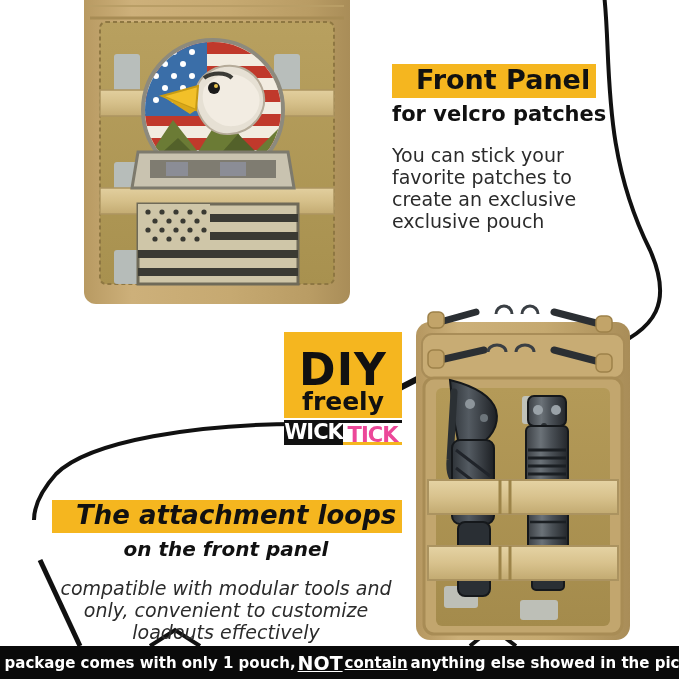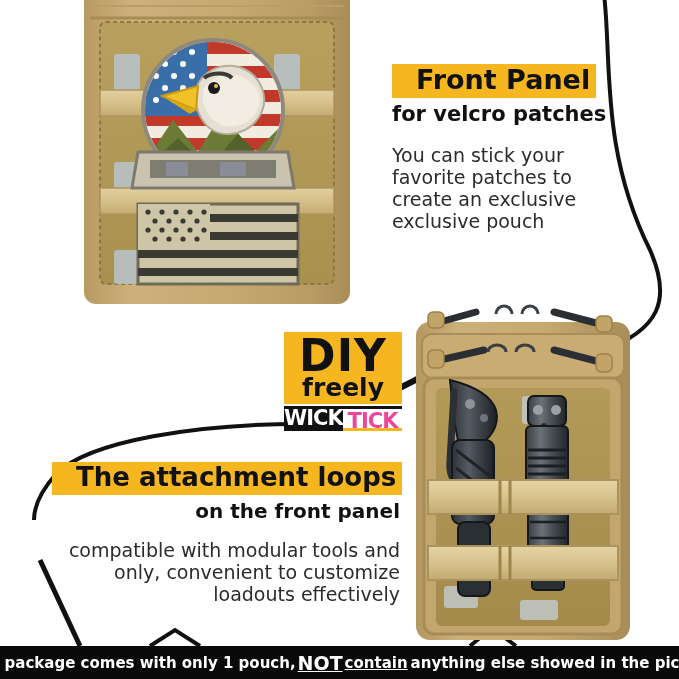--- a/index.html
+++ b/index.html
@@ -66,37 +66,38 @@
     left: 392px; top: 64px;
     width: 230px;
     text-align: left;
   }
   #callout-front .hl-title { font-size: 27px; }
   #callout-front .sub-title { font-size: 21px; margin-top: 4px; display:block; }
   #callout-front .body-text { font-size: 19px; margin-top: 18px; }
 
   
   #callout-loops {
-    left: 52px; top: 462px;
+    left: 52px; top: 500px;
     width: 348px;
-    text-align: right;
+    text-align: center;
+    font-style: italic;
   }
   #callout-loops .hl-title { font-size: 26px; }
   #callout-loops .sub-title { font-size: 20px; margin-top: 4px; display:block; }
   #callout-loops .body-text { font-size: 19px; margin-top: 16px; }
 
   
   #diy-badge {
     position: absolute;
     left: 284px; top: 332px;
     width: 118px;
   }
   #diy-box {
     background: #f5b61f;
-    padding: 2px 8px 4px 8px;
+    padding: 16px 8px 4px 8px;
     text-align: center;
   }
   #diy-main {
     font-size: 44px;
     font-weight: bold;
     color: #111111;
     line-height: 0.98;
     letter-spacing: 1px;
   }
   #diy-sub {
@@ -115,20 +116,21 @@
     position: relative;
   }
   #brand-a {
     background: #111111;
     color: #ffffff;
     flex: 1 1 50%;
     font-size: 21px;
     font-weight: bold;
     letter-spacing: -1px;
     line-height: 25px;
+    text-align: center;
     font-family: "DejaVu Sans", sans-serif;
   }
   #brand-b {
     background: #ffffff;
     color: #ec4899;
     flex: 1 1 50%;
     font-size: 21px;
     font-weight: bold;
     letter-spacing: -1px;
     line-height: 25px;

